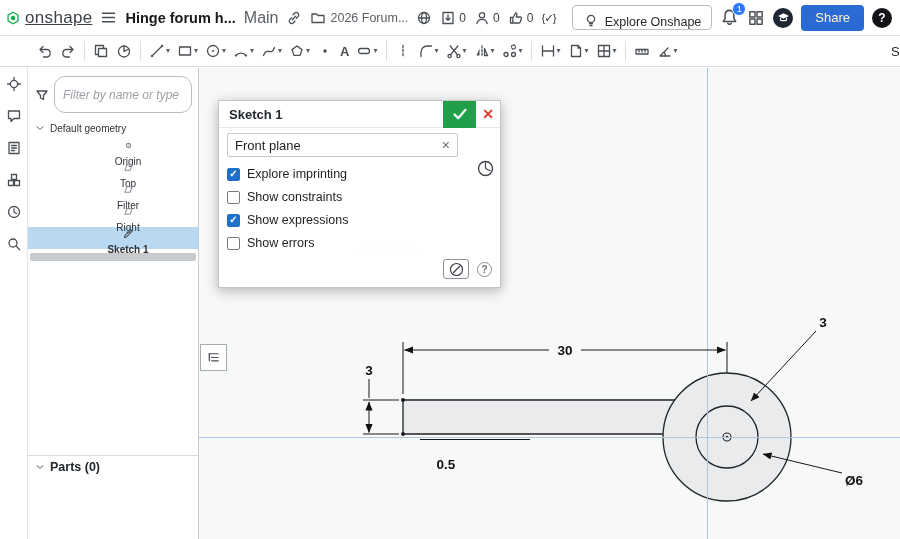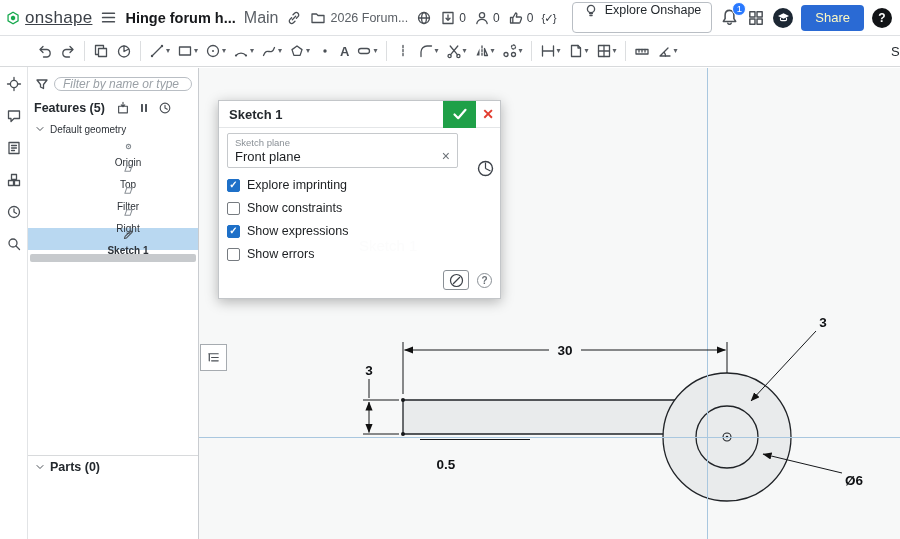--- a/index.html
+++ b/index.html
@@ -12,42 +12,42 @@
 
   
   .header { position:absolute; left:0; top:0; width:900px; height:36px; display:flex; align-items:center; padding:0 8px 0 6px; gap:8px; border-bottom:1px solid #dfe1e4; background:#fff; z-index:30; }
   .wordmark { font-size:17px; color:#3c4148; letter-spacing:.3px; margin-left:-3px;text-decoration:underline; }
   .doctitle { font-weight:bold; font-size:14.5px; color:#17191c; white-space:nowrap; }
   .workspace { color:#5b6066; font-size:16px; }
   .folder { display:flex; gap:4px; align-items:center; color:#5b6066; font-size:12.5px; white-space:nowrap; }
   .count { display:flex; gap:3px; align-items:center; color:#3c4148; font-size:12px; }
   .fs-glyph { font-size:11.5px; color:#3c4148; letter-spacing:-1px; }
   .spacer { flex:1; }
-  .explore-btn { display:flex; align-items:flex-start; gap:6px; height:31px; padding:0 10px; border:1px solid #b9bec4; border-radius:4px; background:#fff; font-size:12.5px; color:#24292e; white-space:nowrap; }
+  .explore-btn { display:flex; align-items:flex-end; gap:6px; height:25px; padding:0 10px; border:1px solid #b9bec4; border-radius:4px; background:#fff; font-size:12.5px; color:#24292e; white-space:nowrap; }
   .bell-wrap { position:relative; width:20px; height:20px; }
   .badge { position:absolute; top:-6px; right:-7px; min-width:14px; height:14px; border-radius:7px; background:#2979ff; color:#fff; font-size:9.5px; font-style:normal; display:flex; align-items:center; justify-content:center; padding:0 2px; border:1.5px solid #fff; }
   .learning { width:20px; height:20px; border-radius:50%; background:#1c2733; display:flex; align-items:center; justify-content:center; flex:none; }
   .share-btn { height:26px; padding:0 14px; background:#2a6ad4; color:#fef9c3; border:none; border-radius:4px; font-size:13px; }
   .help-btn { width:20px; height:20px; border-radius:50%; background:#121417; color:#fff; font-size:12px; font-weight:bold; display:flex; align-items:center; justify-content:center; flex:none; }
 
   
   .toolbar { position:absolute; left:0; top:36px; width:900px; height:31px; display:flex; align-items:center; padding-left:34px; gap:1px; border-bottom:1px solid #d8dadc; background:#fff; overflow:hidden; z-index:6; }
   .tool { display:flex; align-items:center; height:26px; padding:0 3px; gap:1px; border-radius:3px; flex:none; }
   .chev { font-size:8px; color:#5b6066; line-height:1; }
   .sep { width:1px; height:20px; background:#dcdee0; margin:0 4px; flex:none; }
   .tglyph { font-size:13px; font-weight:bold; color:#4a4f55; }
   .cliplabel { margin-left:auto; width:9px; overflow:hidden; font-size:13px; color:#24292e; flex:none; }
 
   
   .leftstrip { position:absolute; left:0; top:36px; bottom:0; width:28px; border-right:1px solid #e2e4e6; display:flex; flex-direction:column; align-items:center; padding-top:8px; gap:16px; z-index:5; }
 
   
   .features { position:absolute; left:28px; top:68px; width:171px; bottom:0; background:#fff; border-right:1px solid #c9ccd0; z-index:4; }
   .filter-row { display:flex; align-items:center; gap:4px; padding:8px 6px 4px 6px; }
-  .filter-input { flex:1; min-width:0; height:14px; border:1px solid #b9bec4; border-radius:11px; padding:0 8px; font-size:12px; font-family:"Liberation Sans",sans-serif; }
+  .filter-input { flex:1; min-width:0; height:37px; border:1px solid #b9bec4; border-radius:11px; padding:0 8px; font-size:12px; font-family:"Liberation Sans",sans-serif; }
   .filter-input::placeholder { color:#9aa0a6; font-style:italic; }
   .features-head { display:flex; align-items:center; padding:5px 6px 3px 6px; }
   .features-title { font-weight:bold; font-size:12.5px; }
   .fh-icons { margin-left:auto; margin-right:20px; display:flex; gap:7px; align-items:center; }
   .trow { display:flex; align-items:center; height:22px; padding-left:6px; gap:4px; font-size:10px; color:#2d3238; }
   .trow.child { padding-left:30px;flex-direction:column; }
   .trow.selected { background:#b9d8f1; font-weight:bold; }
   .rollback { margin:4px 2px 0 2px; height:8px; background:#c7cacd; border-radius:2px; }
   .parts-row { position:absolute; left:0; right:0; top:387px; border-top:1px solid #d8dadc; display:flex; align-items:center; height:23px; padding-left:6px; gap:4px; font-weight:bold; font-size:12.5px; }
 
@@ -355,37 +355,20 @@
     </svg>
 </nav>
 
 <aside class="features">
   <div class="filter-row">
     <svg class="i" viewBox="0 0 16 16">
         <path d="M3,4 H13 L9.5,8.5 V12.5 L6.5,11 V8.5 Z"></path>
       </svg>
     <input class="filter-input" placeholder="Filter by name or type" style="">
   </div>
-  <div class="features-head">
-    <span class="features-title">Features (5)</span>
-    <span class="fh-icons">
-      <svg class="i" viewBox="0 0 16 16" style="width:14px;height:14px">
-          <rect x="3" y="6" width="10" height="7.5"></rect>
-          <path d="M8,1.5 V6.5 M6,4.5 L8,6.5 L10,4.5"></path>
-        </svg>
-      <svg class="i" viewBox="0 0 16 16" style="width:14px;height:14px">
-          <rect class="fill" x="4.6" y="3.5" width="2.2" height="9"></rect>
-          <rect class="fill" x="9.2" y="3.5" width="2.2" height="9"></rect>
-        </svg>
-      <svg class="i" viewBox="0 0 16 16" style="width:14px;height:14px">
-          <circle cx="8" cy="8" r="5.5"></circle>
-          <path d="M8,5 V8 L10.5,9.5"></path>
-        </svg>
-    </span>
-  </div>
   <div class="tree">
     <div class="trow">
       <svg class="i" viewBox="0 0 16 16" style="width:12px;height:12px">
           <path d="M4,6 L8,10 L12,6"></path>
         </svg>
       <span>Default geometry</span>
     </div>
     <div class="trow child">
       <svg class="i" viewBox="0 0 16 16" style="width:13px;height:13px;stroke:#8a9096">
           <circle cx="8" cy="8" r="2.6"></circle>
@@ -485,21 +468,20 @@
     <span class="dlg-title">Sketch 1</span>
     <button class="dlg-ok">
       <svg width="16" height="14" viewBox="0 0 16 14">
           <polyline points="2.5,7.5 6.2,11.2 13.5,2.8" fill="none" stroke="#fff" stroke-width="2.2" stroke-linecap="round" stroke-linejoin="round"></polyline>
         </svg>
     </button>
     <button class="dlg-cancel">✕</button>
   </div>
   <div class="dlg-body">
     <div class="field">
-      <div class="field-label">Sketch plane</div>
       <div class="field-row">
         <span>Front plane</span>
         <span class="clear">×</span>
       </div>
     </div>
     <span class="dial">
       <svg width="17" height="17" viewBox="0 0 17 17">
           <circle cx="8.5" cy="8.5" r="7" fill="none" stroke="#3c4148" stroke-width="1.4"></circle>
           <path d="M8.5,8.5 V2.5 M8.5,8.5 L13.5,11" stroke="#3c4148" stroke-width="1.2" fill="none"></path>
         </svg>

